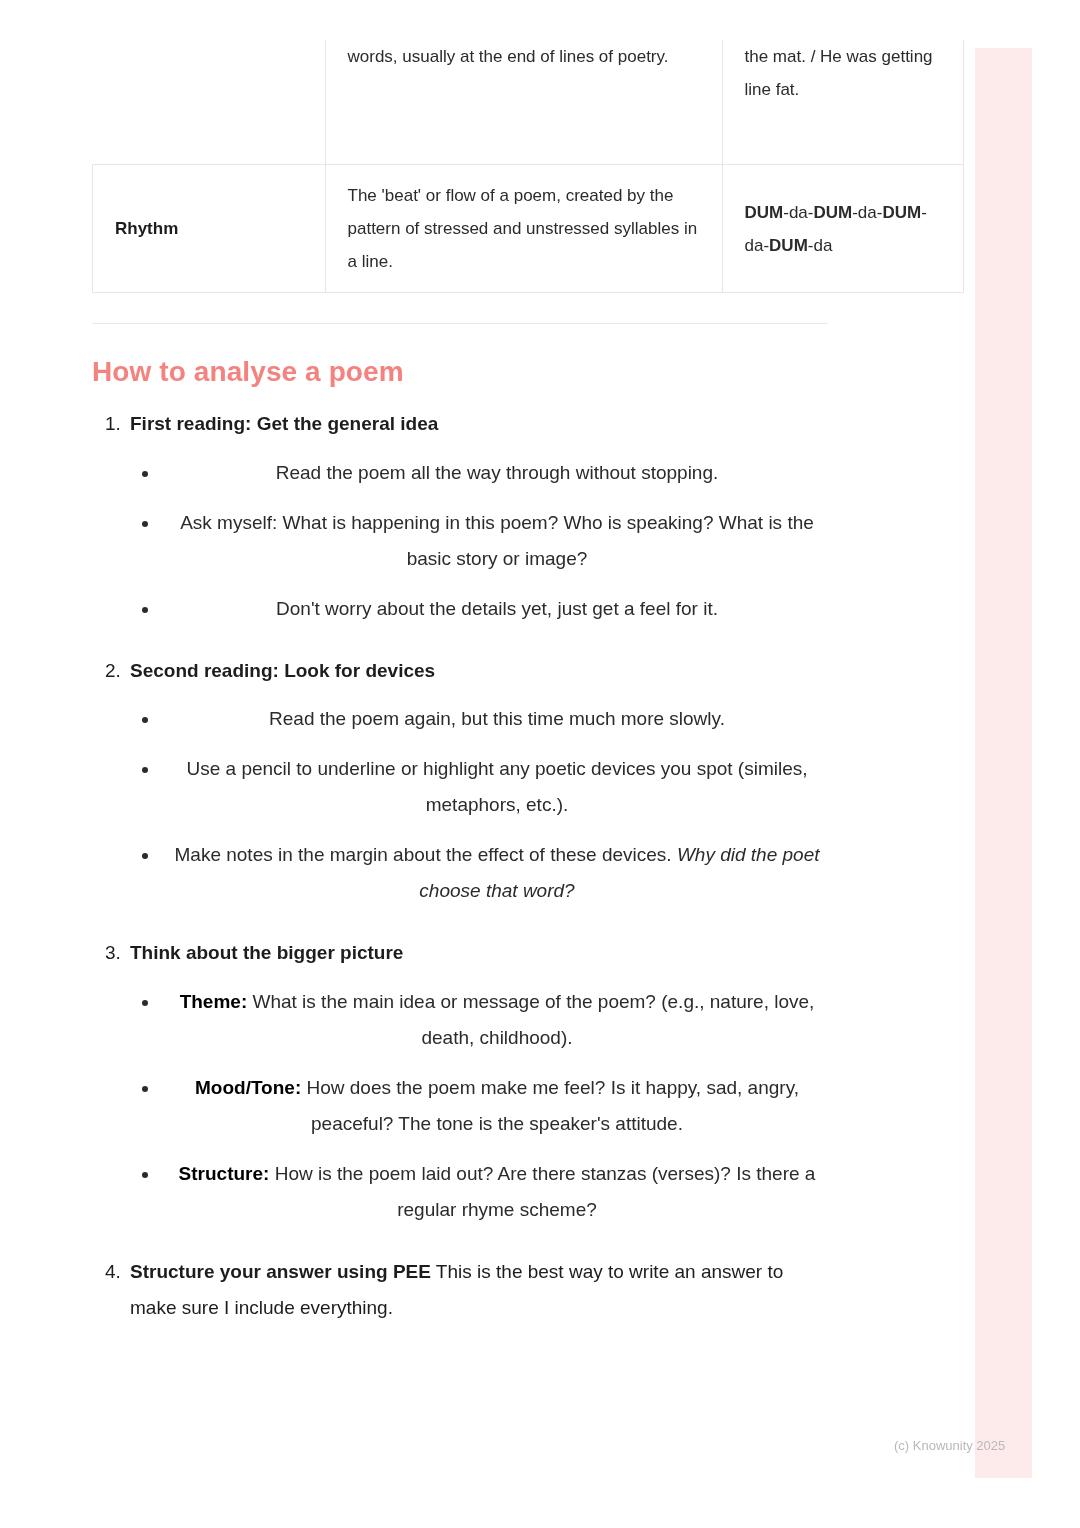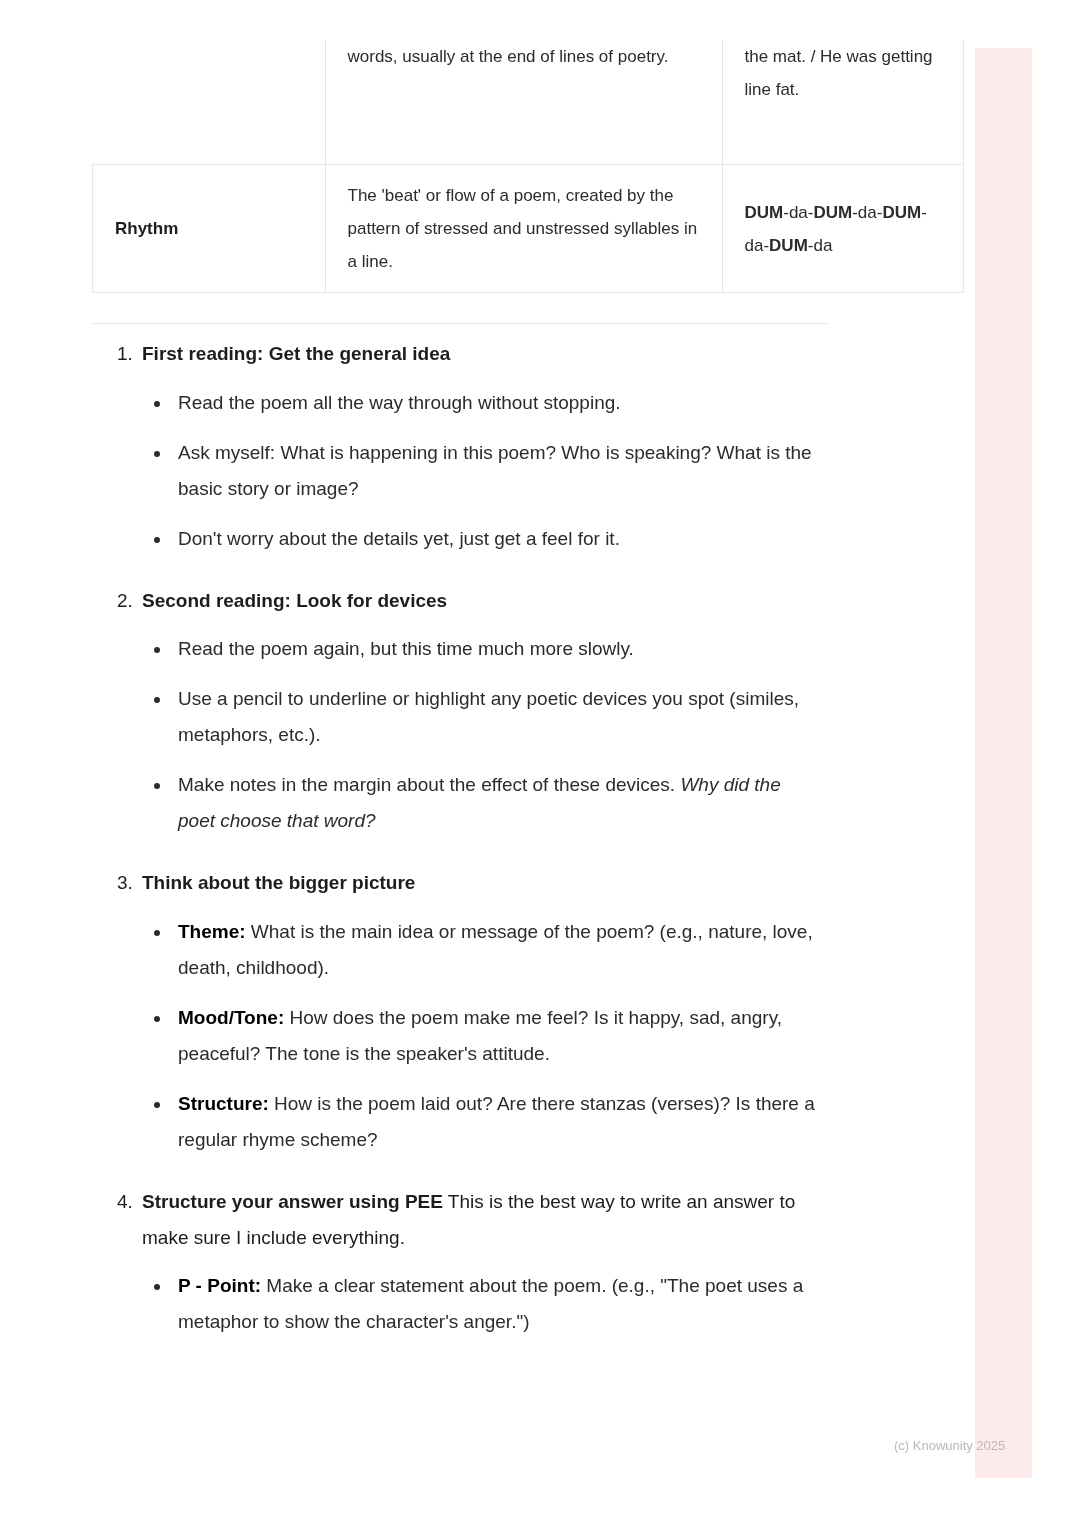--- a/index.html
+++ b/index.html
@@ -97,21 +97,21 @@
   }
 
   p.intro {
     font-size: 19px;
     line-height: 1.9;
     margin: 0 0 22px 0;
     color: #2b2b2e;
   }
 
   ol.steps {
-    margin: 12px;
+    margin: 0;
     padding-left: 34px;
     font-size: 19px;
     line-height: 1.9;
   }
   ol.steps > li {
     margin-bottom: 8px;
     padding-left: 4px;
   }
   ol.steps > li > .step-title {
     font-weight: bold;
@@ -124,20 +124,21 @@
   ul.sub {
     margin: 12px 0 26px 0;
     padding-left: 30px;
     list-style-type: disc;
   }
   ul.sub > li {
     margin-bottom: 14px;
     line-height: 1.9;
     color: #2b2b2e;
     padding-left: 6px;
+    text-align: center;
   }
   ul.sub > li .lead {
     font-weight: bold;
     color: #000000;
   }
   ul.sub > li .ital {
     font-style: italic;
   }
 
   .watermark {
@@ -170,20 +171,21 @@
           <td class="col-def">The 'beat' or flow of a poem, created by the pattern of stressed and unstressed syllables in a line.</td>
           <td class="col-ex">
             <span class="strong-syll">DUM</span>-da-<span class="strong-syll">DUM</span>-da-<span class="strong-syll">DUM</span>-da-<span class="strong-syll">DUM</span>-da
           </td>
         </tr>
       </tbody>
     </table>
 
     <div class="divider"></div>
 
+    <h2 class="section-heading">How to analyse a poem</h2>
 
 
     <ol class="steps">
       <li>
         <span class="step-title">First reading: Get the general idea</span><span class="step-after"></span>
         <ul class="sub">
           <li><span>Read the poem all the way through without stopping.</span></li>
           <li><span>Ask myself: What is happening in this poem? Who is speaking? What is the basic story or image?</span></li>
           <li><span>Don't worry about the details yet, just get a feel for it.</span></li>
         </ul>
@@ -202,22 +204,19 @@
         <span class="step-title">Think about the bigger picture</span><span class="step-after"></span>
         <ul class="sub">
           <li><span class="lead">Theme:</span><span> What is the main idea or message of the poem? (e.g., nature, love, death, childhood).</span></li>
           <li><span class="lead">Mood/Tone:</span><span> How does the poem make me feel? Is it happy, sad, angry, peaceful? The tone is the speaker's attitude.</span></li>
           <li><span class="lead">Structure:</span><span> How is the poem laid out? Are there stanzas (verses)? Is there a regular rhyme scheme?</span></li>
         </ul>
       </li>
 
       <li>
         <span class="step-title">Structure your answer using PEE</span><span class="step-after"> This is the best way to write an answer to make sure I include everything.</span>
-        <ul class="sub">
-          <li><span class="lead">P - Point:</span><span> Make a clear statement about the poem. (e.g., "The poet uses a metaphor to show the character's anger.")</span></li>
-        </ul>
       </li>
     </ol>
 
   </div>
 
   <div class="watermark">(c) Knowunity 2025</div>
 </div>
 
 </body></html>

